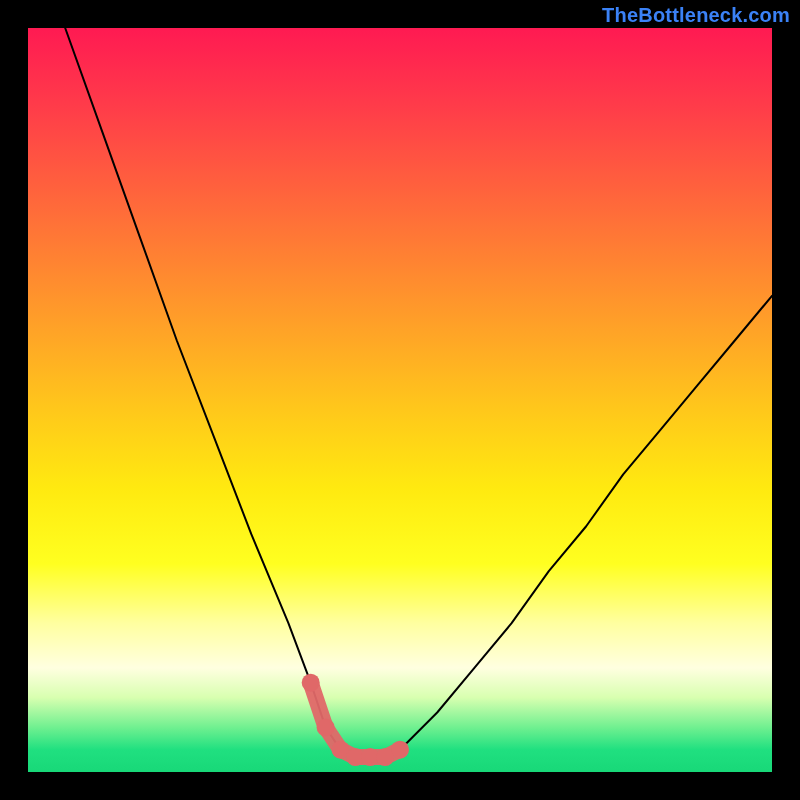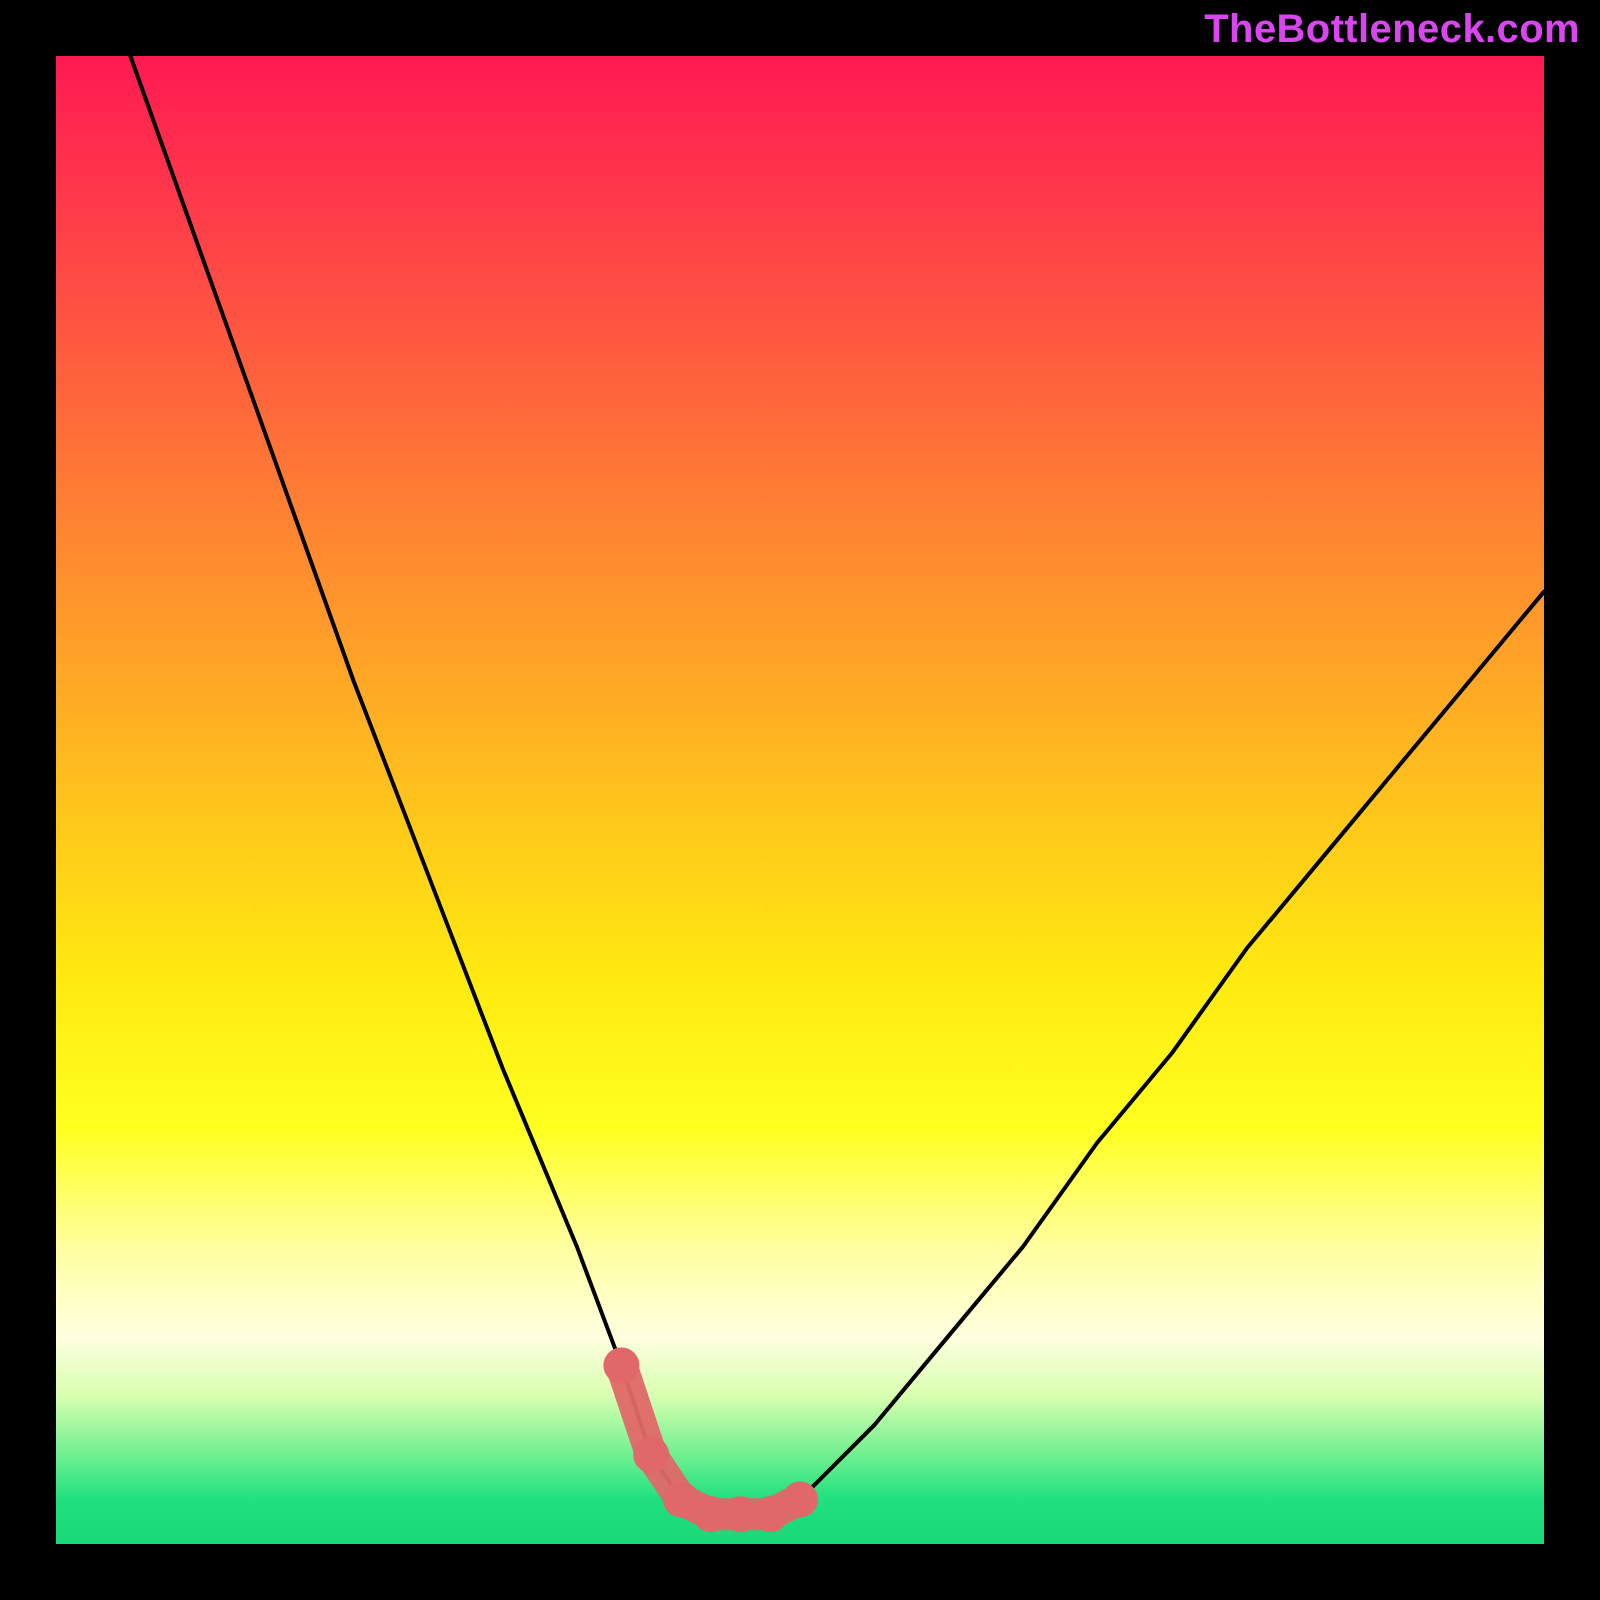--- a/index.html
+++ b/index.html
@@ -32,21 +32,21 @@
       #18d878 100%
     );
   }
   .watermark {
     position: absolute;
     top: 4px;
     right: 10px;
     font-family: Arial, Helvetica, sans-serif;
     font-size: 20px;
     font-weight: 600;
-    color: #d946ef;
+    color: #3b82f6;
     letter-spacing: 0.2px;
     text-align: right;
   }
   svg.curve {
     position: absolute;
     left: 0; top: 0;
     width: 744px; height: 744px;
     overflow: visible;
   }
 </style>

